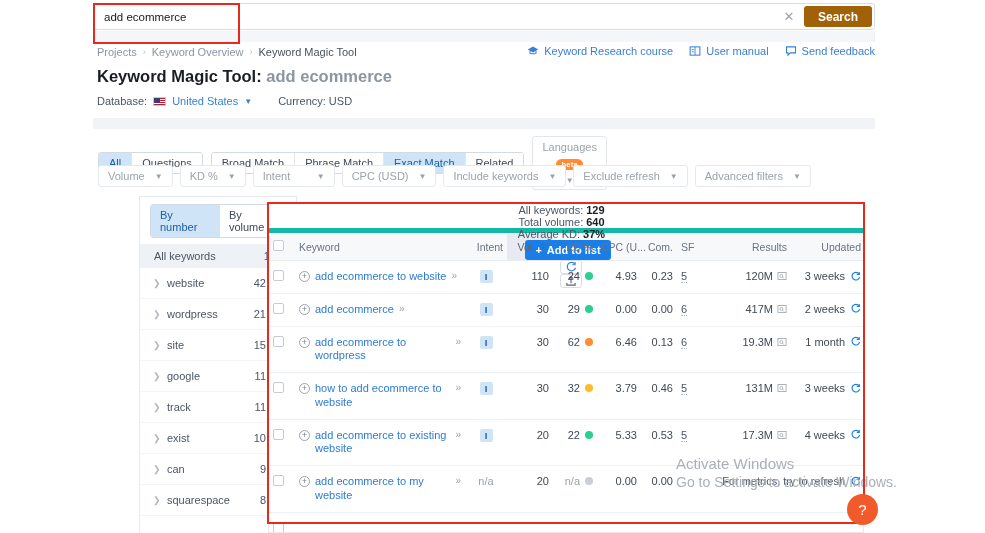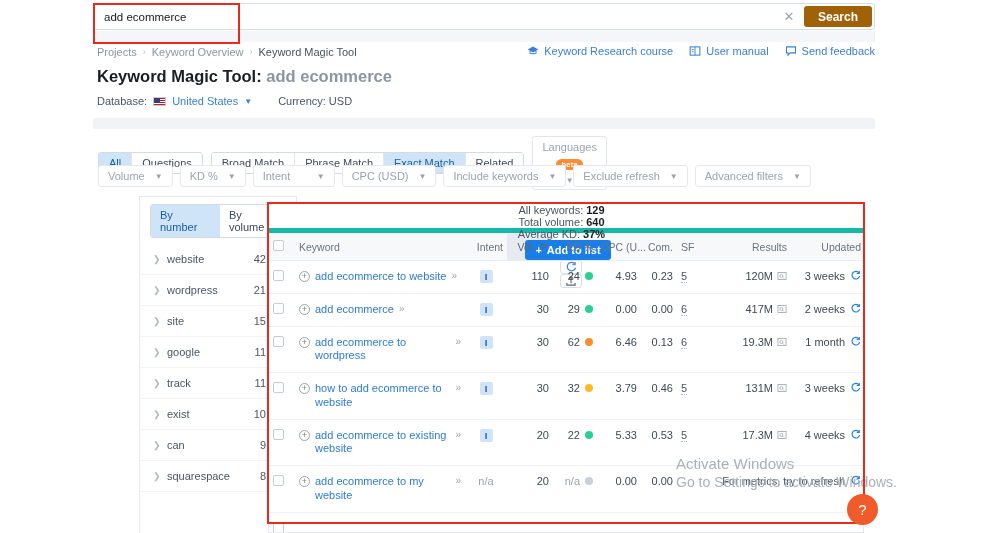--- a/index.html
+++ b/index.html
@@ -283,21 +283,21 @@
     background: #cfe4f7; color: #1b5fa8;
     font-size: 9.5px; font-weight: bold;
     border-radius: 2px; padding: 1px 4px;
     cursor: pointer;
   }
   .intent-na { color: #9aa3ad; font-size: 11px; }
   .kd { display: inline-flex; align-items: center; gap: 5px; justify-content: flex-end; }
   .dot { width: 8px; height: 8px; border-radius: 50%; display: inline-block; }
   .sf { color: #4b5565; border-bottom: 1px dotted #b0b8c3; cursor: help; }
   .res { display: inline-flex; align-items: center; gap: 4px; justify-content: flex-end; }
-  .upd { display: inline-flex; align-items: flex-start; gap: 5px; justify-content: flex-end; }
+  .upd { display: inline-flex; align-items: center; gap: 5px; justify-content: flex-end; }
   .refresh { color: #1a7ee8; cursor: pointer; }
 
   
   .watermark {
     position: absolute; left: 676px; top: 455px;
     color: #aab0b8; z-index: 20; pointer-events: none;
     font-family: "Liberation Sans", sans-serif;
   }
   .watermark .wm1 { font-size: 15px; }
   .watermark .wm2 { font-size: 14px; margin-top: 2px; }
@@ -418,20 +418,24 @@
     <div class="fpill">
       <span>Advanced filters</span>
       <span class="caret-g">▼</span>
     </div>
   </div>
 
   <div class="sidebar">
     <div class="side-toggle">
       <div class="active">By number</div>
       <div>By volume</div>
+    </div>
+    <div class="side-all">
+      <span>All keywords</span>
+      <span>129</span>
     </div>
     <div class="side-list">
       <div class="side-scroll"></div>
 
       <div class="side-item">
         <span class="arr">❯</span>
         <span class="nm">website</span>
         <span class="ct">42</span>
         <svg class="eye" viewBox="0 0 16 16">
           <ellipse cx="8" cy="8" rx="7" ry="5" fill="none" stroke="#9aa3ad" stroke-width="1.2"></ellipse>

